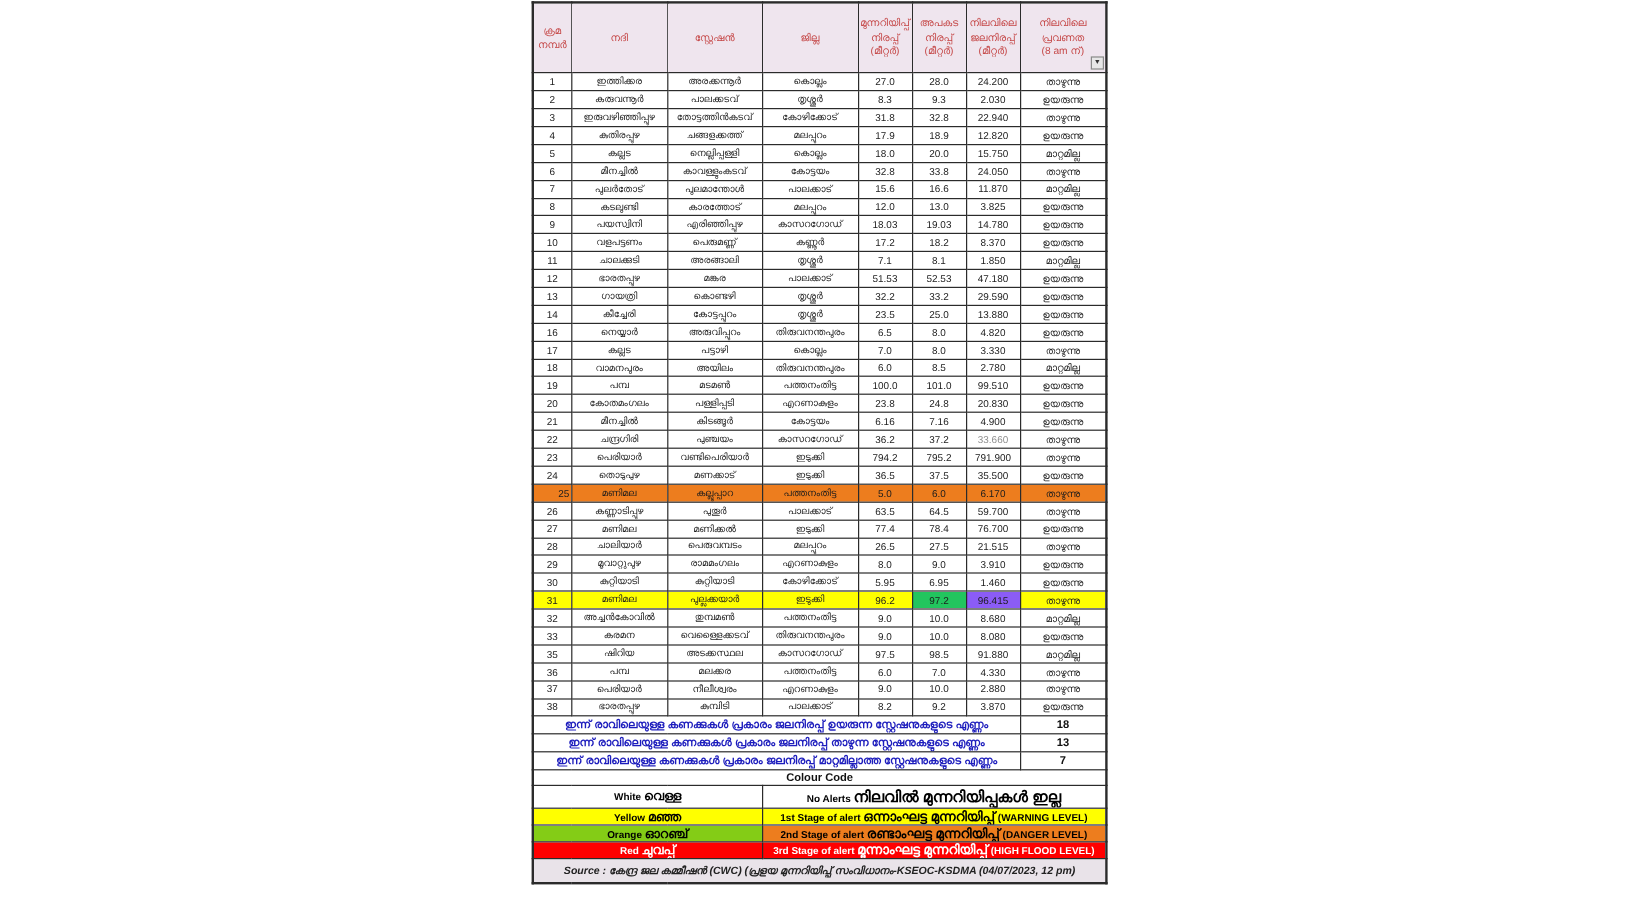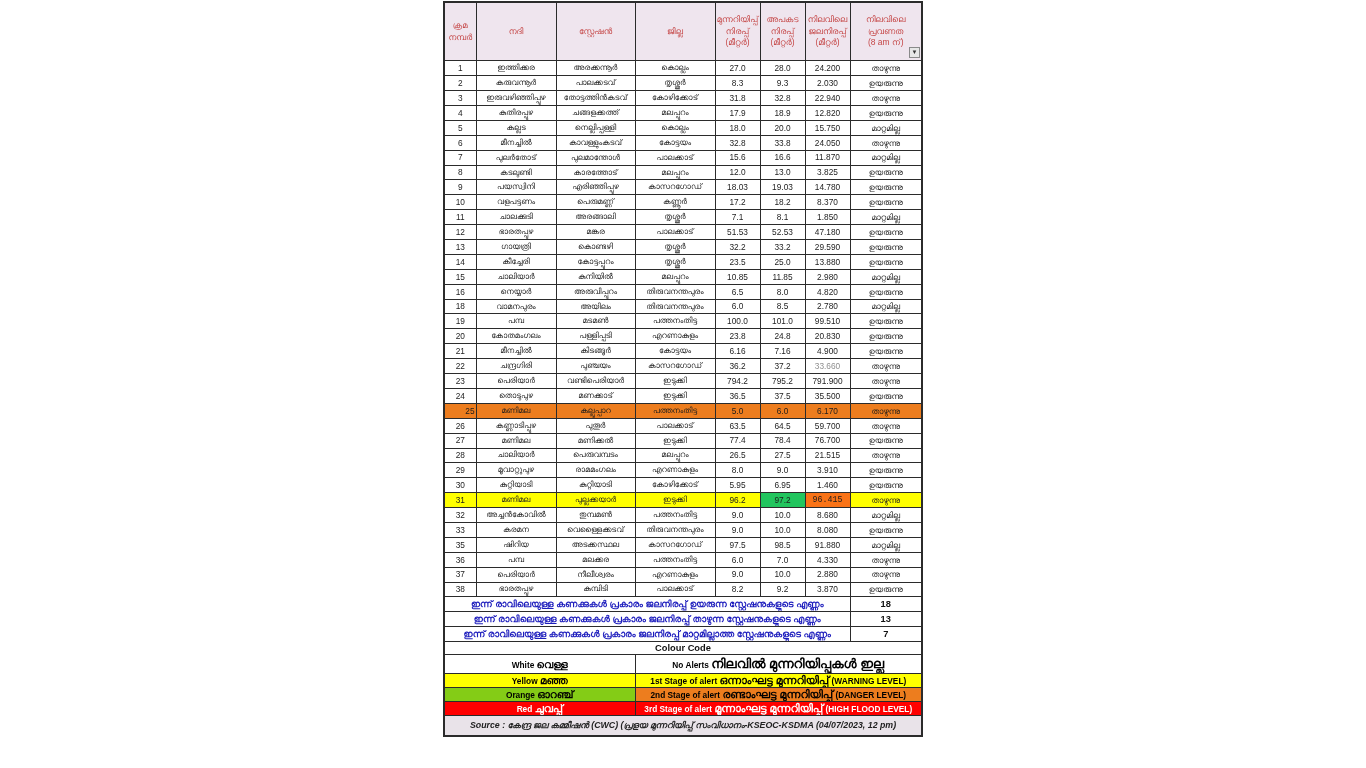--- a/index.html
+++ b/index.html
@@ -220,38 +220,38 @@
         <td class="num">14</td>
         <td>കീച്ചേരി</td>
         <td>കോട്ടപ്പുറം</td>
         <td>തൃശ്ശൂർ</td>
         <td class="num">23.5</td>
         <td class="num">25.0</td>
         <td class="num">13.880</td>
         <td class="num">ഉയരുന്നു</td>
       </tr>
       <tr>
-        <td class="num">15</td>
-        <td>ചാലിയാർ</td>
-        <td>കുനിയിൽ</td>
-        <td>മലപ്പുറം</td>
-        <td class="num">10.85</td>
-        <td class="num">11.85</td>
-        <td class="num">2.980</td>
-        <td class="num">മാറ്റമില്ല</td>
-      </tr>
-      <tr>
         <td class="num">16</td>
         <td>നെയ്യാർ</td>
         <td>അരുവിപ്പുറം</td>
         <td>തിരുവനന്തപുരം</td>
         <td class="num">6.5</td>
         <td class="num">8.0</td>
         <td class="num">4.820</td>
         <td class="num">ഉയരുന്നു</td>
+      </tr>
+      <tr>
+        <td class="num">17</td>
+        <td>കല്ലട</td>
+        <td>പട്ടാഴി</td>
+        <td>കൊല്ലം</td>
+        <td class="num">7.0</td>
+        <td class="num">8.0</td>
+        <td class="num">3.330</td>
+        <td class="num">താഴുന്നു</td>
       </tr>
       <tr>
         <td class="num">18</td>
         <td>വാമനപുരം</td>
         <td>അയിലം</td>
         <td>തിരുവനന്തപുരം</td>
         <td class="num">6.0</td>
         <td class="num">8.5</td>
         <td class="num">2.780</td>
         <td class="num">മാറ്റമില്ല</td>
@@ -376,21 +376,21 @@
         <td class="num">1.460</td>
         <td class="num">ഉയരുന്നു</td>
       </tr>
       <tr>
         <td class="num" style="background-color: rgb(255, 255, 0);">31</td>
         <td style="background-color: rgb(255, 255, 0);">മണിമല</td>
         <td style="background-color: rgb(255, 255, 0);">പുല്ലക്കയാർ</td>
         <td style="background-color: rgb(255, 255, 0);">ഇടുക്കി</td>
         <td class="num" style="background-color: rgb(255, 255, 0);">96.2</td>
         <td class="num" style="background-color: #22c55e;">97.2</td>
-        <td class="num" style="background-color: #f97316; font-family: Liberation Mono, monospace;">96.415</td>
+        <td class="num" style="background-color: #8b5cf6;">96.415</td>
         <td class="num" style="background-color: rgb(255, 255, 0);">താഴുന്നു</td>
       </tr>
       <tr>
         <td class="num">32</td>
         <td>അച്ചൻകോവിൽ</td>
         <td>തുമ്പമൺ</td>
         <td>പത്തനംതിട്ട</td>
         <td class="num">9.0</td>
         <td class="num">10.0</td>
         <td class="num">8.680</td>

